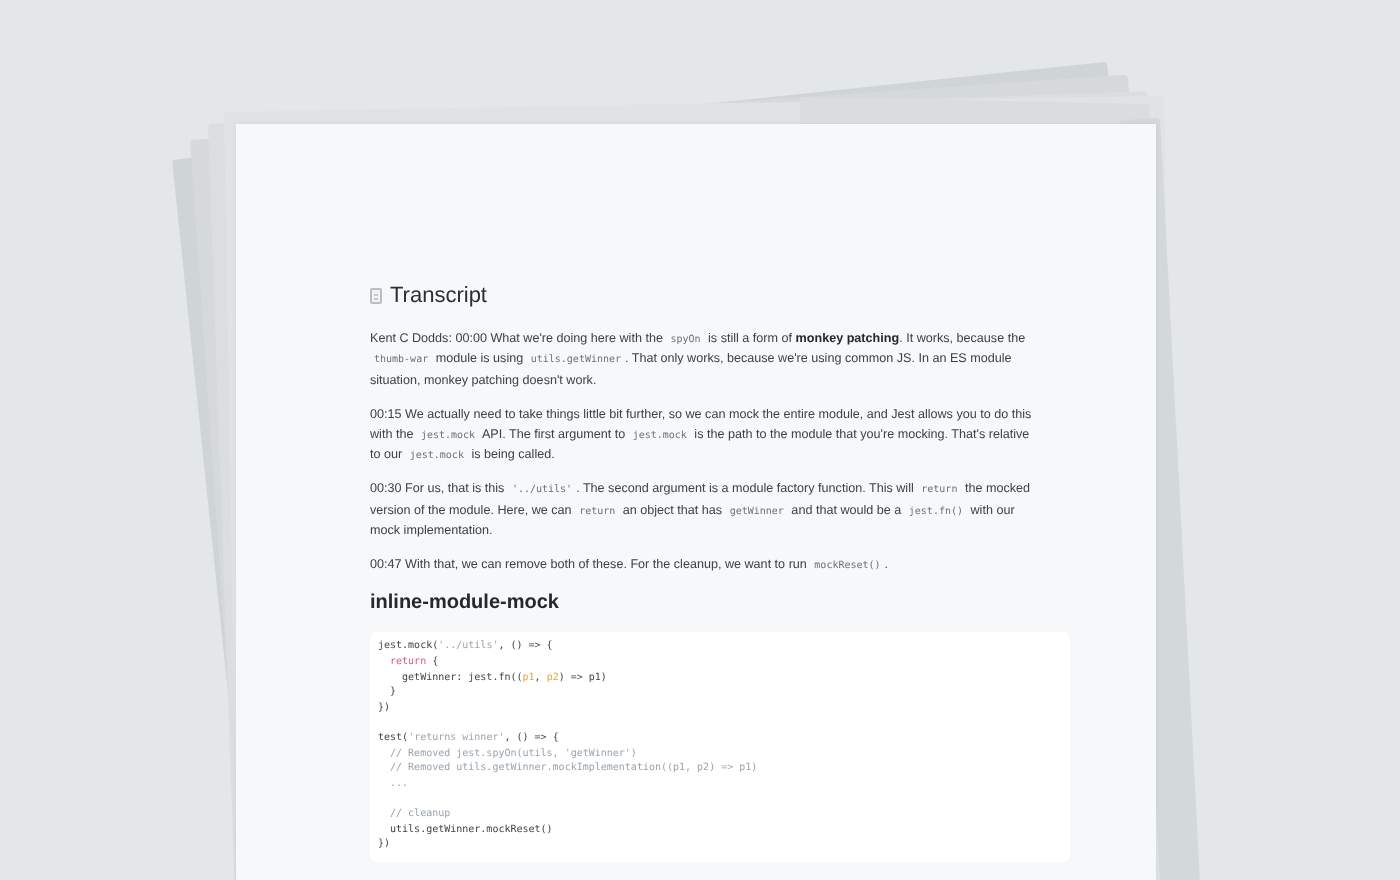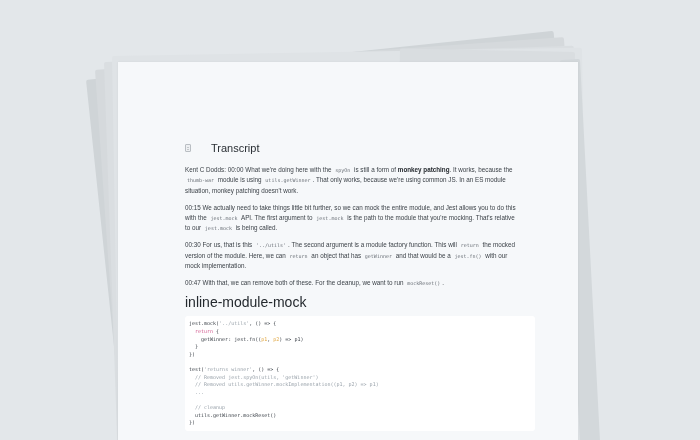--- a/index.html
+++ b/index.html
@@ -31,21 +31,21 @@
     }
     .content {
       position: absolute;
       left: 67px; top: 81px;
       width: 335px;
       color: #3c4248;
       font-size: 6.3px;
       line-height: 10.2px;
     }
     .title-row {
-      display: flex; align-items: center; gap: 20px;
+      display: flex; align-items: center; gap: 4px;
       margin-bottom: 12px;
     }
     .doc-icon {
       width: 6px; height: 8px;
       border: 1px solid #b9bec3;
       border-radius: 1px;
       position: relative;
       background: #eef0f2;
     }
     .doc-icon::before, .doc-icon::after {
@@ -58,21 +58,21 @@
     }
     p.para { margin-bottom: 7px; }
     code.inline {
       font-family: "DejaVu Sans Mono", monospace;
       font-size: 5px;
       color: #6b7178;
       padding: 0 2px;
     }
     b { color: #24292e; }
     .subhead {
-      font-size: 14px; font-weight: normal; color: #24292e;
+      font-size: 10px; font-weight: bold; color: #24292e;
       margin: 9px 0 9px 0;
     }
     .codeblock {
       background: #ffffff;
       border-radius: 3px;
       padding: 4px 4px;
       font-family: "DejaVu Sans Mono", monospace;
       font-size: 5px;
       line-height: 7.6px;
       color: #3d434a;

